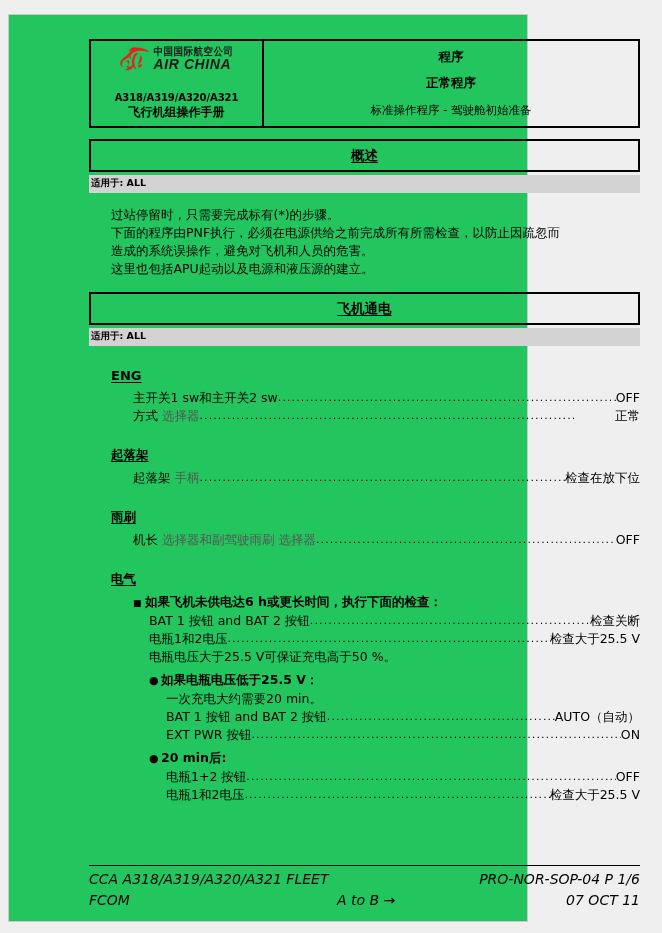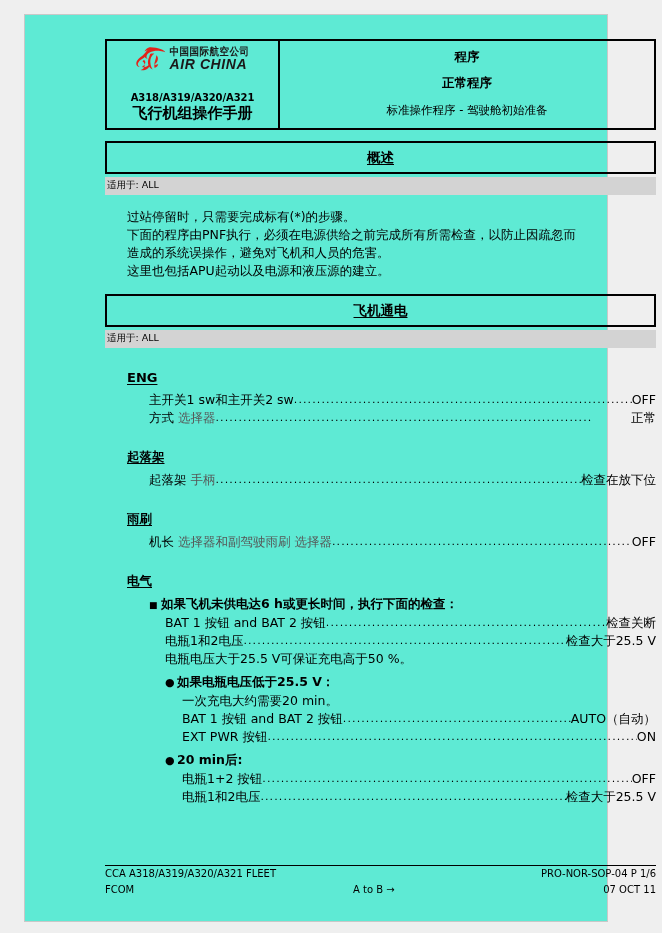--- a/index.html
+++ b/index.html
@@ -10,25 +10,25 @@
   }
   #viewport {
     width: 662px;
     height: 933px;
     position: relative;
     overflow: hidden;
     background: #efefef;
   }
   #page {
     position: absolute;
-    left: 24px;
+    left: 8px;
     top: 14px;
-    width: 584px;
+    width: 520px;
     height: 908px;
-    background: #5eead4;
+    background: #22c55e;
     border: 1px solid #c8c8c8;
     box-sizing: border-box;
   }
   #content {
     position: absolute;
     left: 80px;
     top: 24px;
     width: 551px;
   }
 
@@ -81,21 +81,21 @@
   }
   .hdr-model {
     font-size: 10px;
     font-weight: bold;
     color: #000;
     white-space: nowrap;
     margin-top: 20px;
     letter-spacing: -0.1px;
   }
   .hdr-sub {
-    font-size: 15px;
+    font-size: 12px;
     font-weight: bold;
     color: #000;
     margin-top: 1px;
   }
   .hdr-right {
     flex: 1 1 auto;
     padding: 8px 6px 7px 6px;
     text-align: center;
     box-sizing: border-box;
   }
@@ -119,21 +119,21 @@
     color: #000;
     text-decoration: underline;
     text-underline-offset: 2px;
   }
   .applic {
     background: #d3d3d3;
     width: 551px;
     box-sizing: border-box;
     padding: 2px 2px 3px 2px;
     font-size: 9.5px;
-    font-weight: normal;
+    font-weight: bold;
     color: #000;
     margin-top: 3px;
   }
 
   
   .para {
     margin-top: 13px;
     padding-left: 22px;
     font-size: 12.5px;
     line-height: 18px;
@@ -219,23 +219,25 @@
     left: 80px;
     top: 850px;
     width: 551px;
   }
   .footer-rule {
     border-top: 1.5px solid #000;
     width: 551px;
   }
   .frow {
     display: flex;
-    font-size: 10px;
-    color: #000;
+    font-size: 14px;
+    color: #000;
+    margin-top: 5px;
     line-height: 16px;
+    font-style: italic;
   }
   .frow .fl { flex: 0 0 45%; text-align: left; }
   .frow .fc { flex: 0 0 20%; }
   .frow .fr { flex: 1 1 auto; text-align: right; }
 </style>
 </head>
 <body>
 
 <div id="viewport">
   <div id="page">

